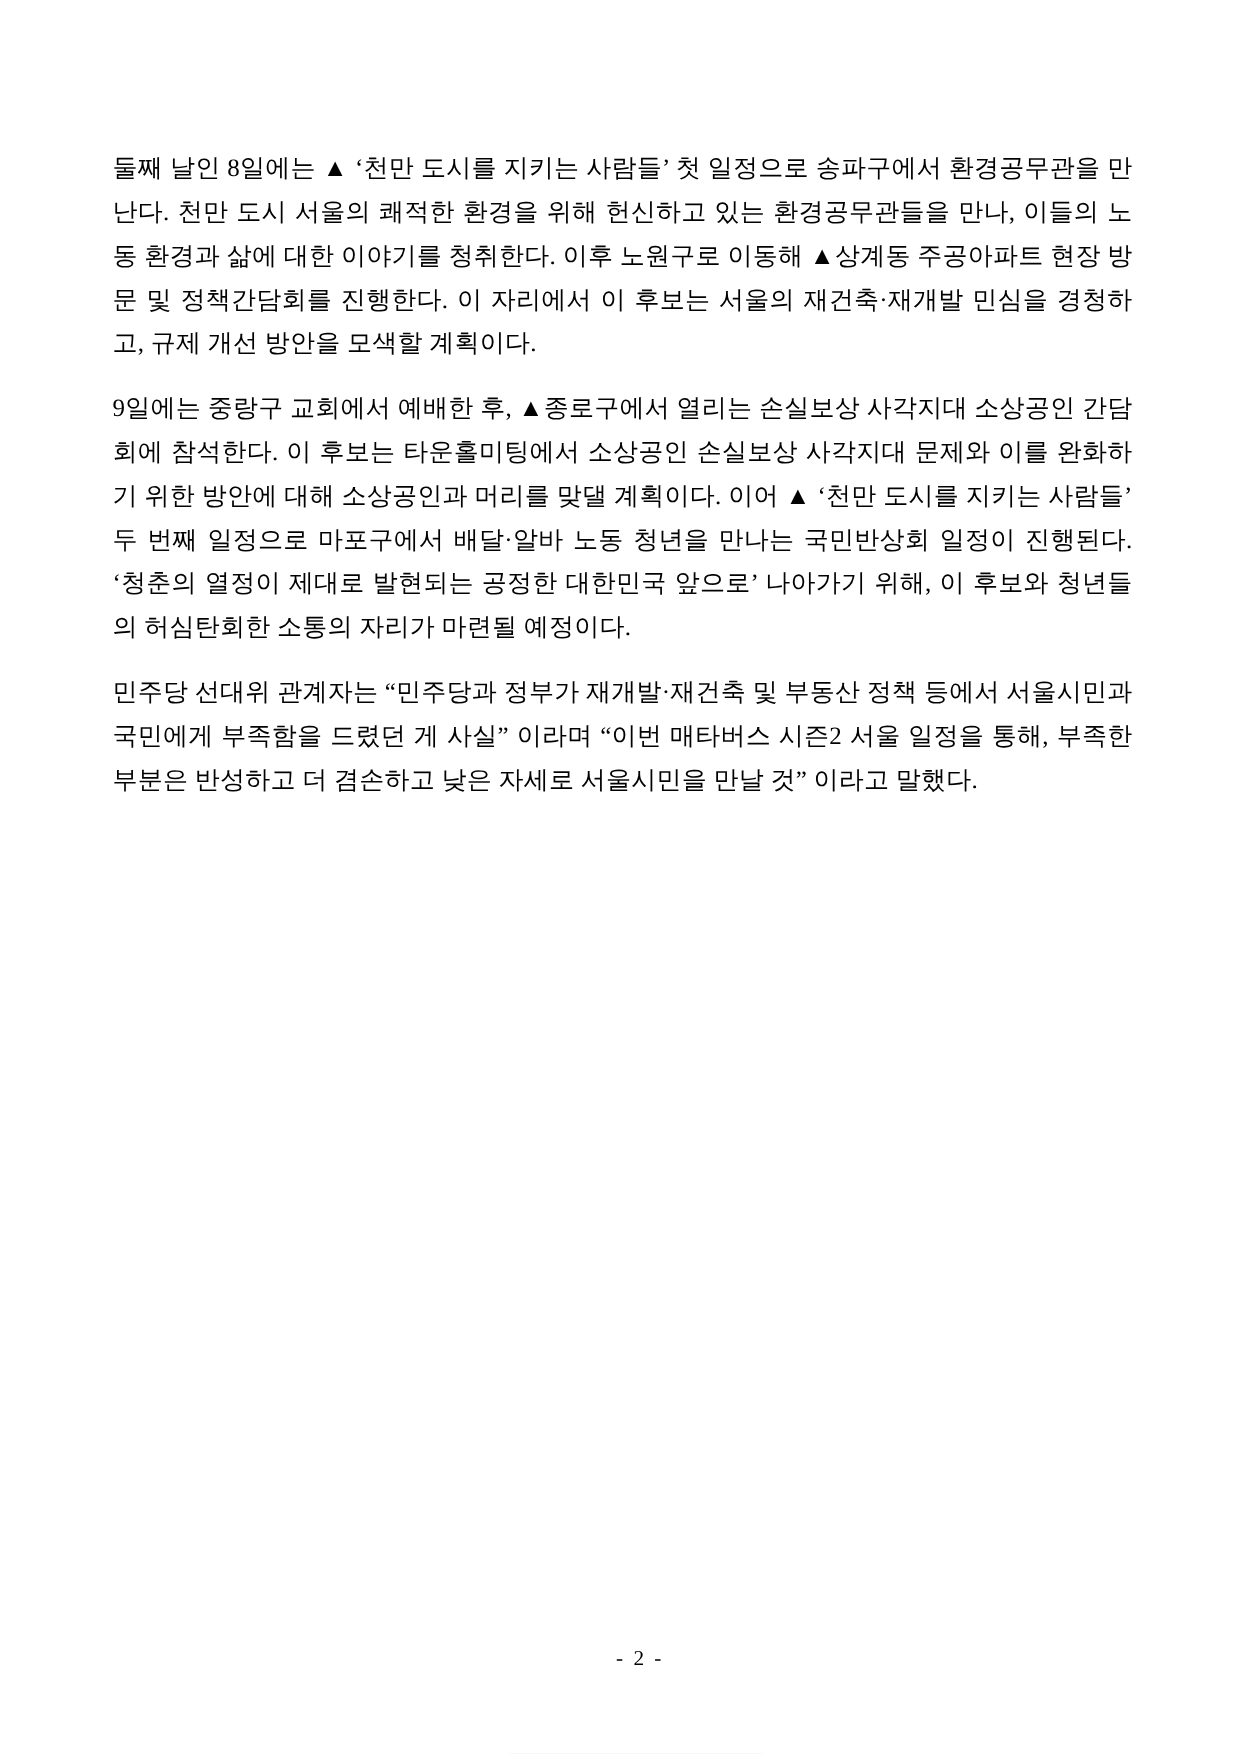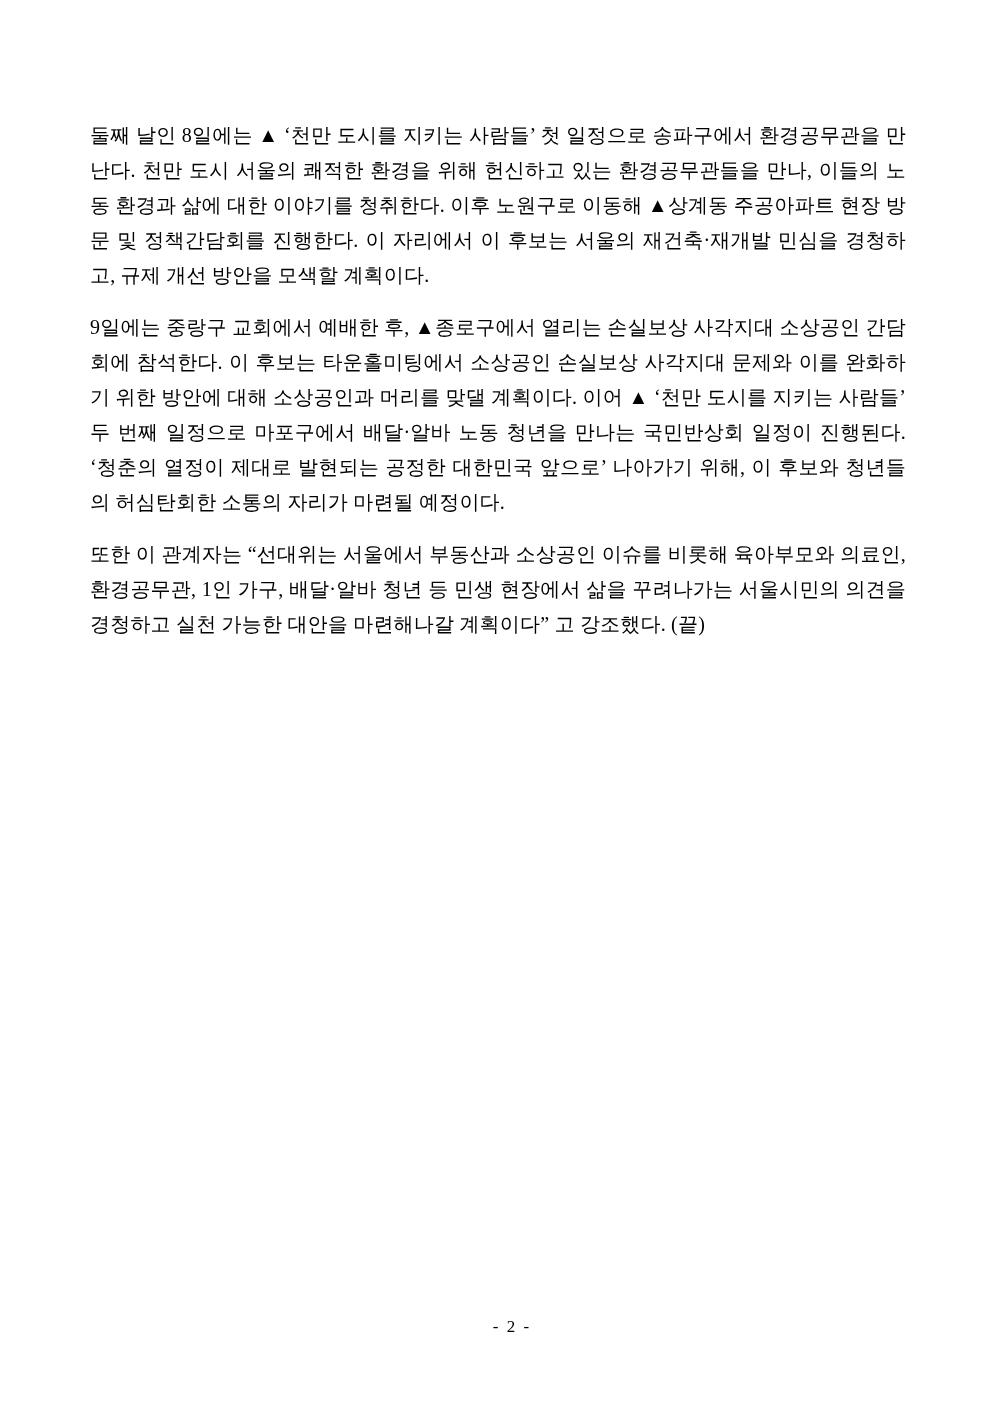--- a/index.html
+++ b/index.html
@@ -50,20 +50,20 @@
   }
 </style>
 </head>
 <body>
 
 <div class="page">
 
   <main class="content">
     <p class="para">둘째 날인 8일에는 ▲ ‘천만 도시를 지키는 사람들’ 첫 일정으로 송파구에서 환경공무관을 만난다. 천만 도시 서울의 쾌적한 환경을 위해 헌신하고 있는 환경공무관들을 만나, 이들의 노동 환경과 삶에 대한 이야기를 청취한다. 이후 노원구로 이동해 ▲상계동 주공아파트 현장 방문 및 정책간담회를 진행한다. 이 자리에서 이 후보는 서울의 재건축·재개발 민심을 경청하고, 규제 개선 방안을 모색할 계획이다.</p>
     <p class="para">9일에는 중랑구 교회에서 예배한 후, ▲종로구에서 열리는 손실보상 사각지대 소상공인 간담회에 참석한다. 이 후보는 타운홀미팅에서 소상공인 손실보상 사각지대 문제와 이를 완화하기 위한 방안에 대해 소상공인과 머리를 맞댈 계획이다. 이어 ▲ ‘천만 도시를 지키는 사람들’ 두 번째 일정으로 마포구에서 배달·알바 노동 청년을 만나는 국민반상회 일정이 진행된다. ‘청춘의 열정이 제대로 발현되는 공정한 대한민국 앞으로’ 나아가기 위해, 이 후보와 청년들의 허심탄회한 소통의 자리가 마련될 예정이다.</p>
-    <p class="para">또한 이 관계자는 “선대위는 서울에서 부동산과 소상공인 이슈를 비롯해 육아부모와 의료인, 환경공무관, 1인 가구, 배달·알바 청년 등 민생 현장에서 삶을 꾸려나가는 서울시민의 의견을 경청하고 실천 가능한 대안을 마련해나갈 계획이다” 고 강조했다. (끝)</p>
+    <p class="para">민주당 선대위 관계자는 “민주당과 정부가 재개발·재건축 및 부동산 정책 등에서 서울시민과 국민에게 부족함을 드렸던 게 사실” 이라며 “이번 매타버스 시즌2 서울 일정을 통해, 부족한 부분은 반성하고 더 겸손하고 낮은 자세로 서울시민을 만날 것” 이라고 말했다.</p>
   </main>
 
   <footer class="page-footer">
     <span class="page-number">- 2 -</span>
   </footer>
 
 </div>
 
 </body></html>

